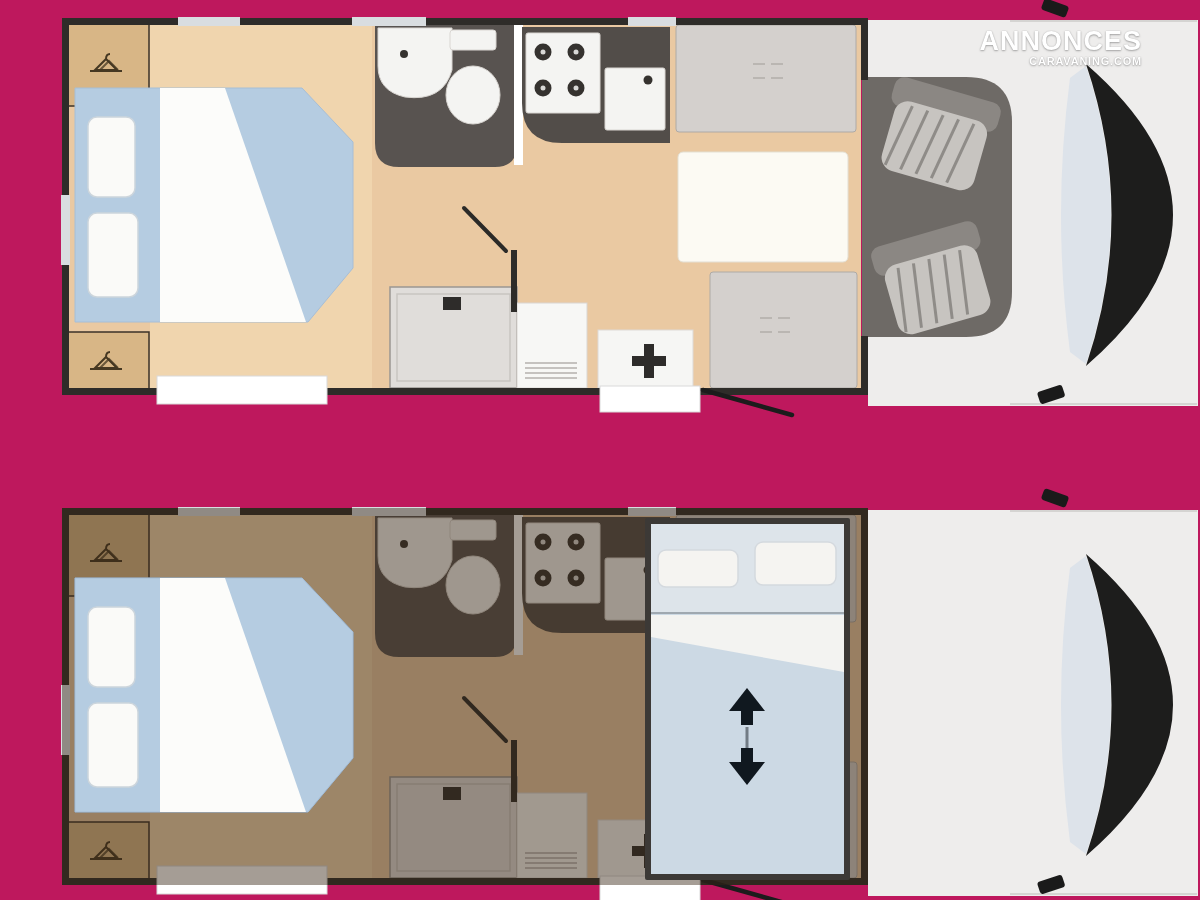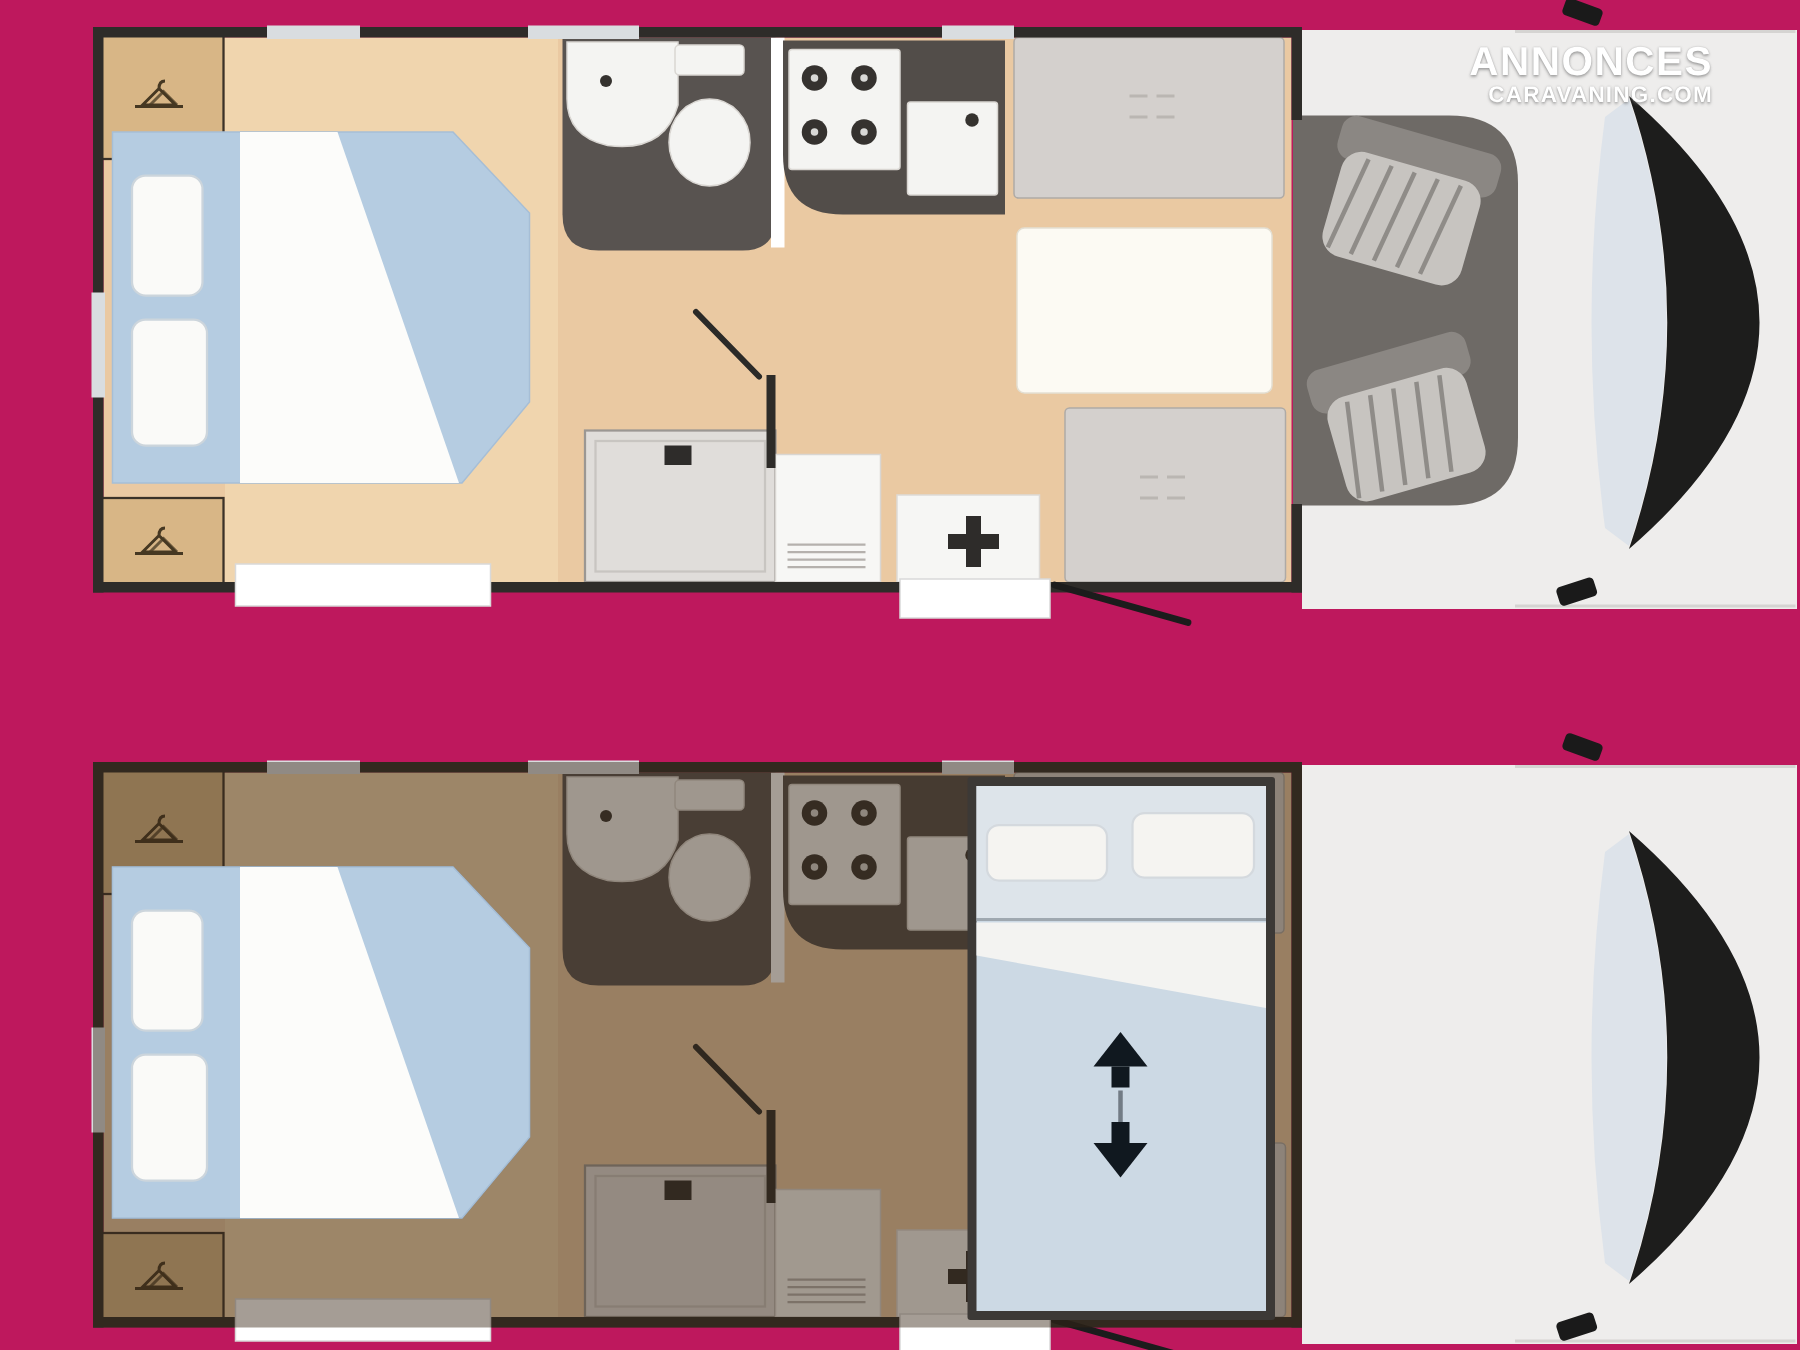--- a/index.html
+++ b/index.html
@@ -44,21 +44,21 @@
   .doorLine{stroke:var(--doorLine,#1c1c1c);stroke-width:4.5;stroke-linecap:round;}
   .hangerIcon{stroke:var(--hanger,#463822);stroke-width:2;fill:none;}
   .stitch{stroke:#bab6b2;stroke-width:2;}
   .shelfLine{stroke:#b5b1ad;stroke-width:1.5;}
   .mirror{fill:#1a1a1a;}
 
   .watermark{position:absolute;top:28px;right:58px;text-align:right;color:var(--watermark,#ffffff);
              font-weight:bold;z-index:5;
              text-shadow:0 1px 2px rgba(120,120,120,.6),0 0 1px rgba(110,110,110,.5);}
   .wm1{font-size:27px;letter-spacing:1px;line-height:1;}
-  .wm2{font-size:15px;letter-spacing:.8px;margin-top:1px;line-height:1;}
+  .wm2{font-size:11px;letter-spacing:.8px;margin-top:1px;line-height:1;}
 </style>
 </head>
 <body>
 
 <div class="canvas">
 
   <div class="watermark">
     <div class="wm1">ANNONCES</div>
     <div class="wm2">CARAVANING.COM</div>
   </div>

